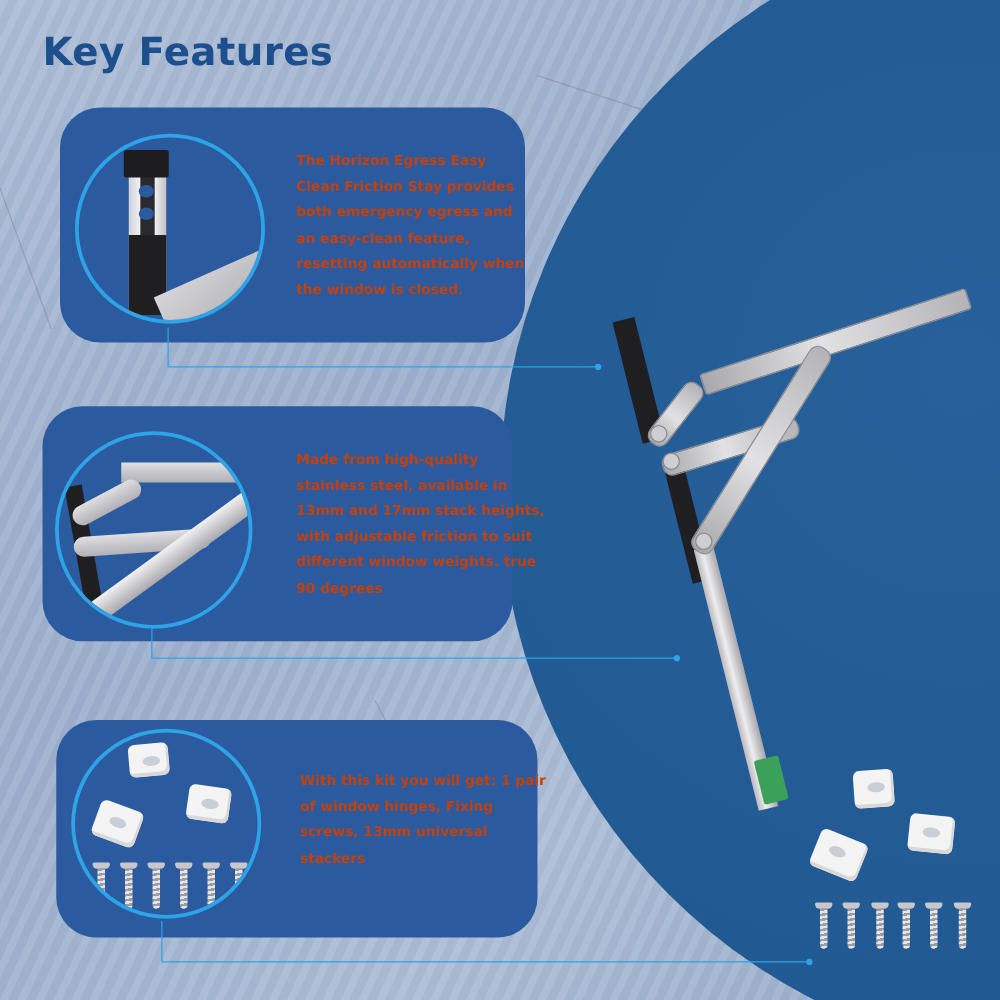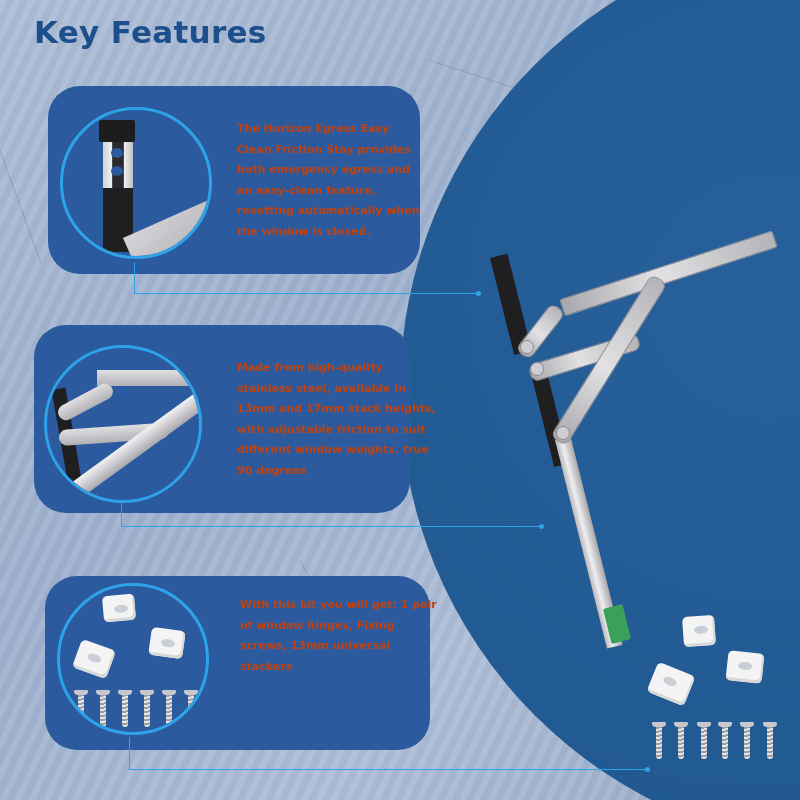--- a/index.html
+++ b/index.html
@@ -7,21 +7,21 @@
     font-family: "DejaVu Sans", "Liberation Sans", sans-serif; }
   .bg { position:absolute; inset:0;
     background:
       linear-gradient(160deg, rgba(255,255,255,0.08) 0%, rgba(0,0,0,0) 40%),
       repeating-linear-gradient(115deg, rgba(255,255,255,0.05) 0 6px, rgba(0,0,0,0.03) 6px 13px),
       linear-gradient(135deg, #a7b9d4 0%, #9fb2cf 40%, #aebfd8 70%, #9aadca 100%);
   }
   .vein { position:absolute; border-top:1px solid rgba(120,110,120,0.35); transform-origin:left center; }
   .big-circle { position:absolute; left:400px; top:-70px; width:920px; height:920px; border-radius:50%;
     background: radial-gradient(circle at 40% 40%, #27609a 0%, #225a94 55%, #1f5690 100%); }
-  .title { position:absolute; left:34px; top:14px; font-size:31px; font-weight:bold; color:#1d4f8c; letter-spacing:0.3px; margin:0; }
+  .title { position:absolute; left:34px; top:24px; font-size:31px; font-weight:bold; color:#1d4f8c; letter-spacing:0.3px; margin:0; }
   .panel { position:absolute; background:#2b5b9e; border-radius:32px; }
   .thumb { position:absolute; border:3px solid #2ea3e8; border-radius:50%; background:#2b5b9e; overflow:hidden; box-sizing:border-box; }
   .ptext { position:absolute; color:#c2410c; font-weight:bold; font-size:11px; line-height:20.5px; margin:16px; }
   .line { position:absolute; background:#2ea3e8; }
   .dot { position:absolute; width:5px; height:5px; border-radius:50%; background:#2ea3e8; }
   .metal { position:absolute; background:linear-gradient(90deg,#a9a9ad,#e2e2e4 45%,#b4b4b8); border:1px solid #8f8f95; border-radius:3px; transform-origin:left center; }
   .black { position:absolute; background:#1f1f22; transform-origin:left center; }
   .pin { position:absolute; width:12px; height:12px; border-radius:50%; background:#cfcfd3; border:1px solid #8a8a90; }
   .stacker { position:absolute; width:36px; height:30px; background:#f4f4f4; border-radius:5px; box-shadow:inset -2px -3px 0 #d8d8d8; }
   .stacker::after { content:""; position:absolute; left:11px; top:10px; width:14px; height:8px; border-radius:50%; background:#c9cfd6; }
@@ -85,21 +85,21 @@
     </div>
   <div class="screw" style="left:102px;top:104px;">
       <div class="head"></div>
       <div class="shaft"></div>
     </div>
   <div class="screw" style="left:124px;top:104px;">
       <div class="head"></div>
       <div class="shaft"></div>
     </div>
 </div>
-<p class="ptext" style="left:224px;top:579px;width:200px;">With this kit you will get: 1 pair of window hinges, Fixing screws, 13mm universal stackers</p>
+<p class="ptext" style="left:224px;top:599px;width:200px;">With this kit you will get: 1 pair of window hinges, Fixing screws, 13mm universal stackers</p>
 
 <div class="line" style="left:134px;top:262px;width:1px;height:31px;"></div>
 <div class="line" style="left:134px;top:293px;width:344px;height:1px;"></div>
 <div class="dot" style="left:476px;top:291px;"></div>
 
 <div class="line" style="left:121px;top:503px;width:1px;height:23px;"></div>
 <div class="line" style="left:121px;top:526px;width:420px;height:1px;"></div>
 <div class="dot" style="left:539px;top:524px;"></div>
 
 <div class="line" style="left:129px;top:737px;width:1px;height:32px;"></div>

